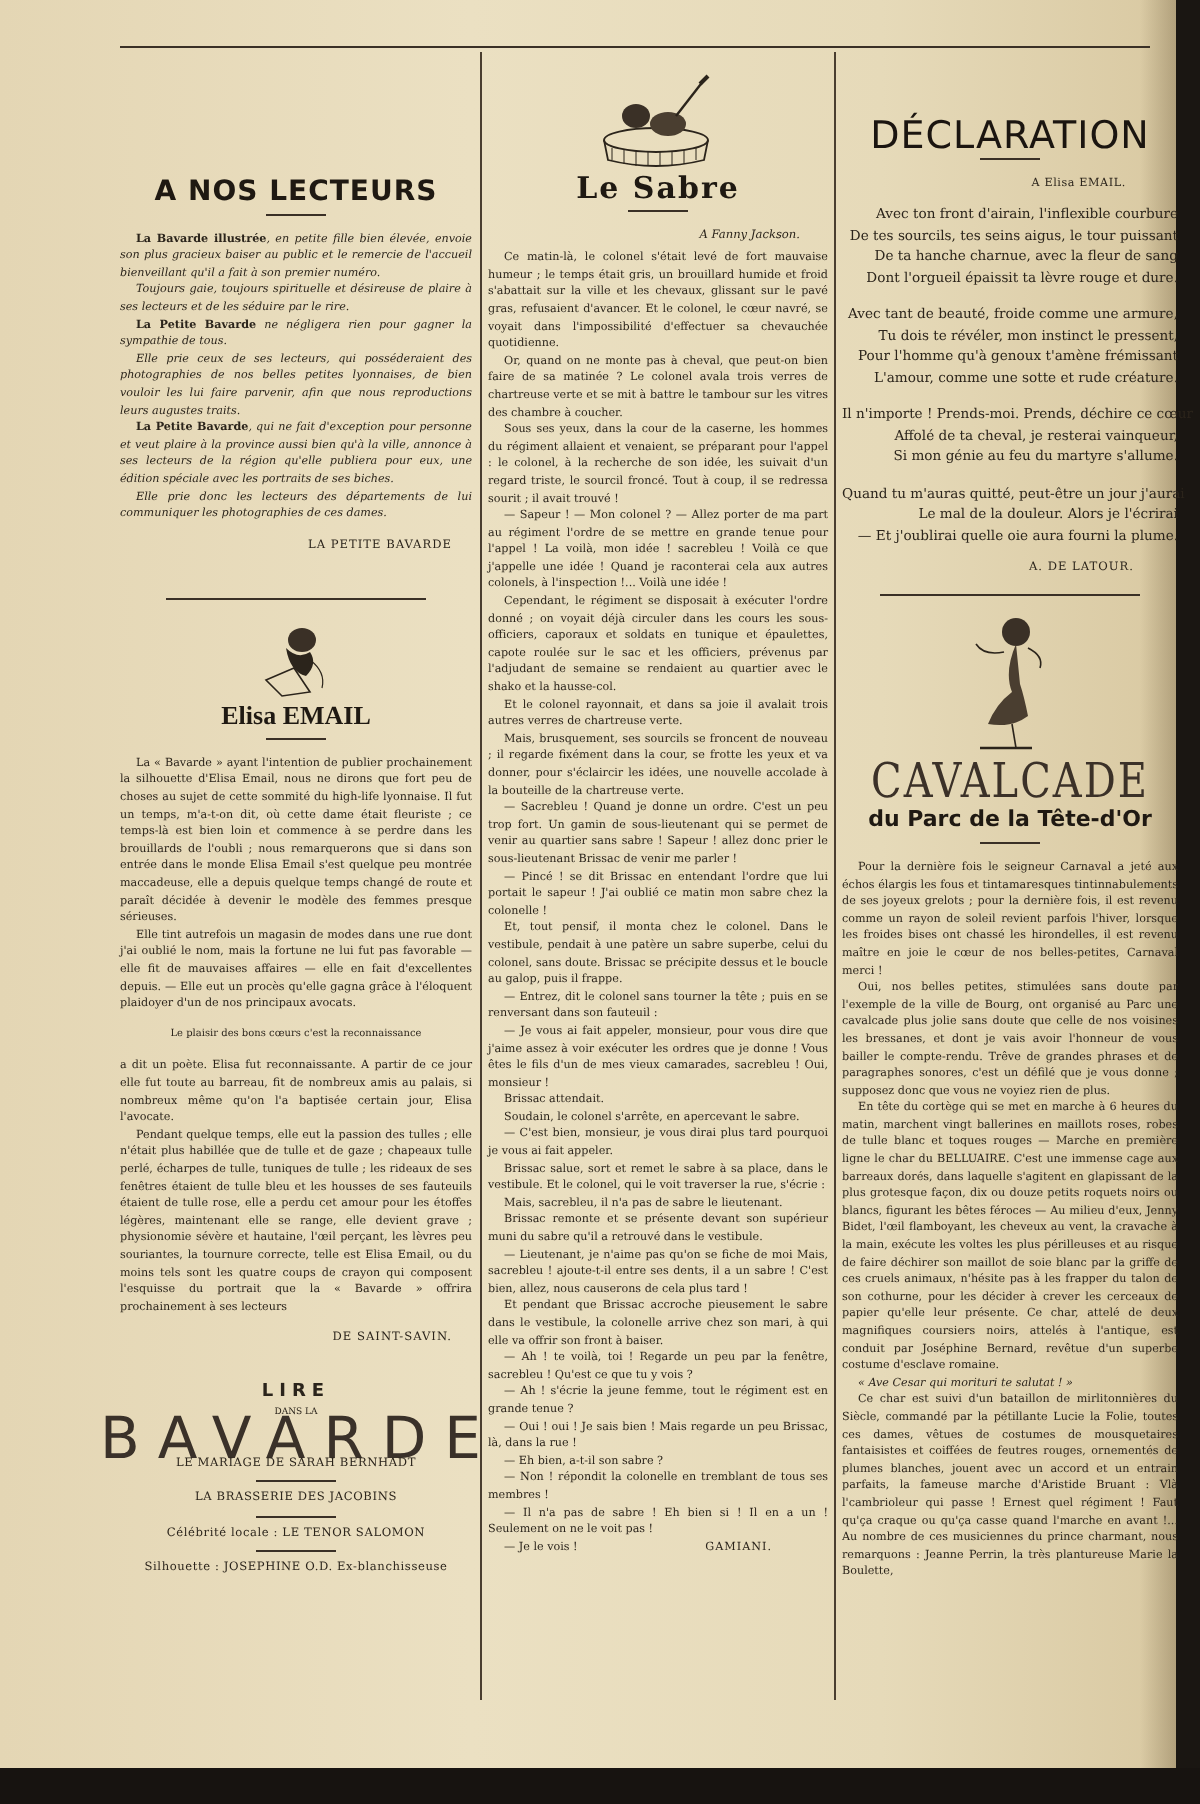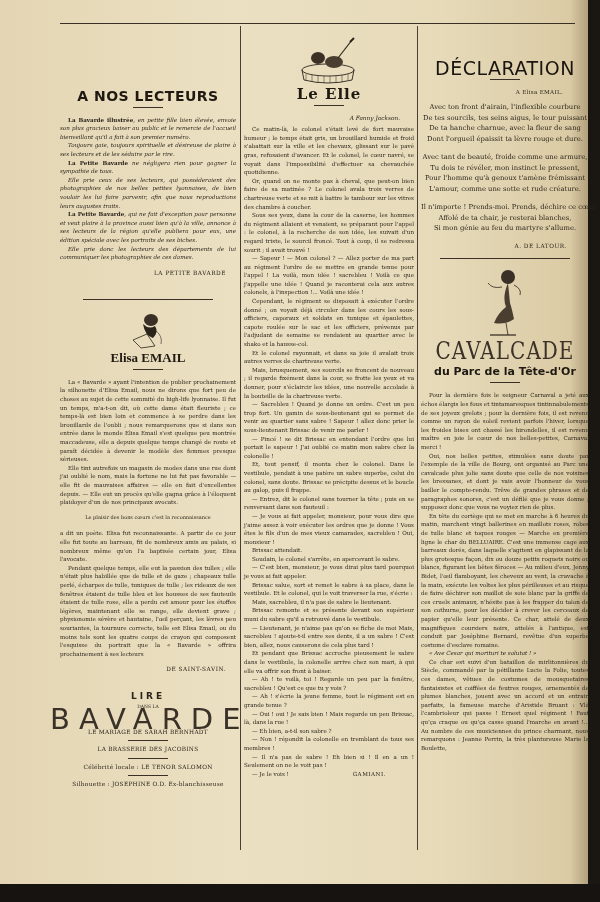--- a/index.html
+++ b/index.html
@@ -28,21 +28,21 @@
   .lire-box{margin-top:18px;text-align:center;}
   .lire{font-family:"DejaVu Sans",sans-serif;font-size:9px;letter-spacing:3px;font-weight:bold;text-align:center;}
   .dans{font-size:4.5px;margin:3px 0;}
   .bavarde{font-family:"DejaVu Sans",sans-serif;font-size:29px;letter-spacing:9px;font-weight:normal;color:#3a3129;margin:2px 0 4px -10px;}
   .lire-item{font-size:5.8px;letter-spacing:0.3px;margin:4px 0;}
   .lire-rule{width:40px;margin:3px auto;border-top:1px solid #3a3026;}
   .t-sabre{font-family:"DejaVu Serif",serif;font-size:15px;margin-top:4px;letter-spacing:1px;}
   .dedic{text-align:right;font-style:italic;font-size:5.8px;padding-right:14px;margin-bottom:3px;}
   .t-decl{font-family:"DejaVu Sans",sans-serif;font-size:19px;font-weight:normal;letter-spacing:0.5px;margin-top:36px;color:#1b1510;}
   .dedic2{text-align:right;font-size:5.6px;padding-right:26px;margin:2px 0 6px;letter-spacing:0.3px;}
-  .verse{font-size:6.8px;line-height:10.5px;text-indent:0;text-align:center;white-space:nowrap;}
+  .verse{font-size:6.8px;line-height:10.5px;text-indent:0;text-align:right;white-space:nowrap;}
   .stanza{margin-bottom:8px;}
   .t-caval{font-family:"DejaVu Serif",serif;font-size:20px;font-weight:normal;letter-spacing:1px;color:#3b3128;margin-top:6px;transform:scaleY(1.2);}
   .t-parc{font-family:"DejaVu Sans",sans-serif;font-size:11px;font-weight:bold;margin-top:12px;}
   .bottom-band{position:absolute;left:0;bottom:0;width:100%;height:18px;background:#171310;}
 </style>
 </head>
 <body>
 
 <div class="page">
   <div class="page-shade"></div>
@@ -96,21 +96,21 @@
   <div class="col col2">
     <svg class="illus" width="70" height="50" viewBox="0 0 70 50" style="margin-top:8px">
       <ellipse cx="34" cy="34" rx="26" ry="6" fill="none" stroke="#2b241b" stroke-width="0.9"></ellipse>
       <path d="M8 34 L10 44 Q34 50 58 44 L60 34" fill="none" stroke="#2b241b" stroke-width="0.9"></path>
       <path d="M12 38 L12 44 M18 39 L18 46 M24 40 L24 47 M30 40 L30 47 M36 40 L36 47 M42 40 L42 47 M48 39 L48 46 M54 38 L54 44" stroke="#2b241b" stroke-width="0.5"></path>
       <ellipse cx="24" cy="22" rx="7" ry="6" fill="#3a3026"></ellipse>
       <ellipse cx="40" cy="26" rx="9" ry="6" fill="#4a3e30"></ellipse>
       <path d="M44 22 L58 4" stroke="#2b241b" stroke-width="1.2"></path>
       <path d="M56 6 L60 2" stroke="#2b241b" stroke-width="2"></path>
     </svg>
-    <div class="title t-sabre">Le Elle</div>
+    <div class="title t-sabre">Le Sabre</div>
     <div class="short-rule"></div>
     <div class="dedic">A Fanny Jackson.</div>
     <p>Ce matin-là, le colonel s'était levé de fort mauvaise humeur ; le temps était gris, un brouillard humide et froid s'abattait sur la ville et les chevaux, glissant sur le pavé gras, refusaient d'avancer. Et le colonel, le cœur navré, se voyait dans l'impossibilité d'effectuer sa chevauchée quotidienne.</p>
     <p>Or, quand on ne monte pas à cheval, que peut-on bien faire de sa matinée ? Le colonel avala trois verres de chartreuse verte et se mit à battre le tambour sur les vitres des chambre à coucher.</p>
     <p>Sous ses yeux, dans la cour de la caserne, les hommes du régiment allaient et venaient, se préparant pour l'appel : le colonel, à la recherche de son idée, les suivait d'un regard triste, le sourcil froncé. Tout à coup, il se redressa sourit ; il avait trouvé !</p>
     <p>— Sapeur ! — Mon colonel ? — Allez porter de ma part au régiment l'ordre de se mettre en grande tenue pour l'appel ! La voilà, mon idée ! sacrebleu ! Voilà ce que j'appelle une idée ! Quand je raconterai cela aux autres colonels, à l'inspection !... Voilà une idée !</p>
     <p>Cependant, le régiment se disposait à exécuter l'ordre donné ; on voyait déjà circuler dans les cours les sous-officiers, caporaux et soldats en tunique et épaulettes, capote roulée sur le sac et les officiers, prévenus par l'adjudant de semaine se rendaient au quartier avec le shako et la hausse-col.</p>
     <p>Et le colonel rayonnait, et dans sa joie il avalait trois autres verres de chartreuse verte.</p>
     <p>Mais, brusquement, ses sourcils se froncent de nouveau ; il regarde fixément dans la cour, se frotte les yeux et va donner, pour s'éclaircir les idées, une nouvelle accolade à la bouteille de la chartreuse verte.</p>
     <p>— Sacrebleu ! Quand je donne un ordre. C'est un peu trop fort. Un gamin de sous-lieutenant qui se permet de venir au quartier sans sabre ! Sapeur ! allez donc prier le sous-lieutenant Brissac de venir me parler !</p>
@@ -149,22 +149,27 @@
       <p class="verse">Dont l'orgueil épaissit ta lèvre rouge et dure.</p>
     </div>
     <div class="stanza">
       <p class="verse">Avec tant de beauté, froide comme une armure,</p>
       <p class="verse">Tu dois te révéler, mon instinct le pressent,</p>
       <p class="verse">Pour l'homme qu'à genoux t'amène frémissant</p>
       <p class="verse">L'amour, comme une sotte et rude créature.</p>
     </div>
     <div class="stanza">
       <p class="verse">Il n'importe ! Prends-moi. Prends, déchire ce cœur</p>
-      <p class="verse">Affolé de ta chair, je resterai blanches,</p>
+      <p class="verse">Affolé de ta cheval, je resterai vainqueur,</p>
       <p class="verse">Si mon génie au feu du martyre s'allume.</p>
+    </div>
+    <div class="stanza" style="margin-bottom:0">
+      <p class="verse">Quand tu m'auras quitté, peut-être un jour j'aurai</p>
+      <p class="verse">Le mal de la douleur. Alors je l'écrirai</p>
+      <p class="verse">— Et j'oublirai quelle oie aura fourni la plume.</p>
     </div>
     <div class="sign" style="padding-right:22px">A. DE LATOUR.</div>
     <div class="orn-rule" style="margin:8px auto 4px"></div>
 
     <svg class="illus" width="50" height="78" viewBox="0 0 50 78">
       <ellipse cx="28" cy="14" rx="7" ry="7" fill="#3a3026"></ellipse>
       <path d="M28 20 Q22 34 26 44 Q18 50 14 60 Q26 62 34 56 Q32 46 30 40" fill="#4a3e30"></path>
       <path d="M34 22 Q42 26 40 32" fill="none" stroke="#2b241b" stroke-width="0.8"></path>
       <path d="M22 24 Q12 26 8 20" fill="none" stroke="#2b241b" stroke-width="0.8"></path>
       <path d="M10 72 L36 72" stroke="#2b241b" stroke-width="1.2"></path>

